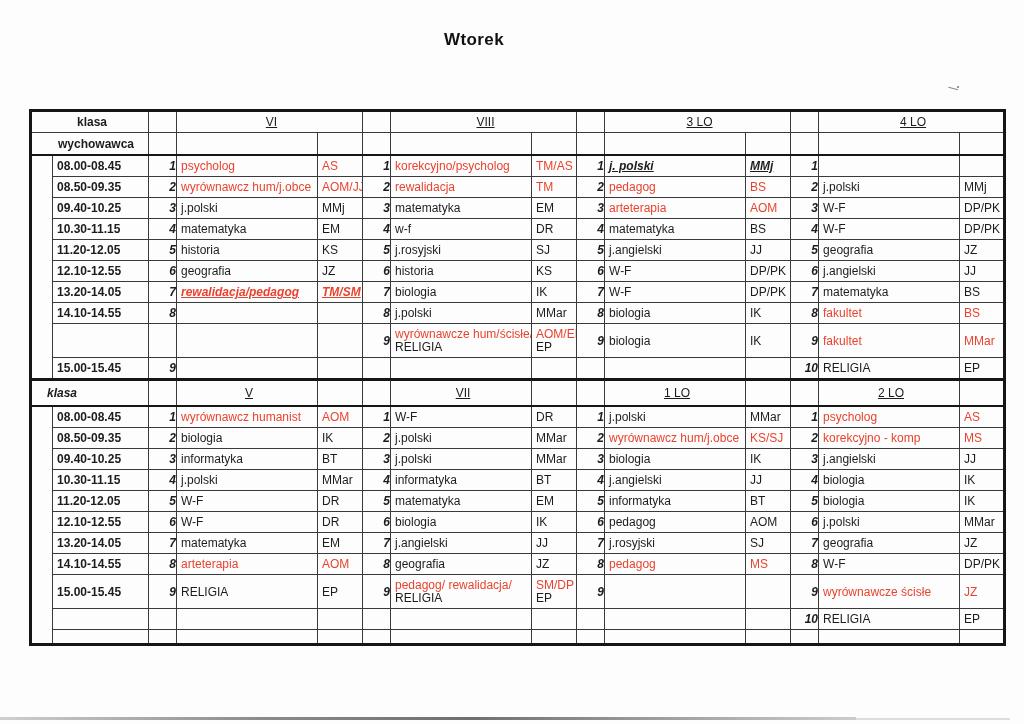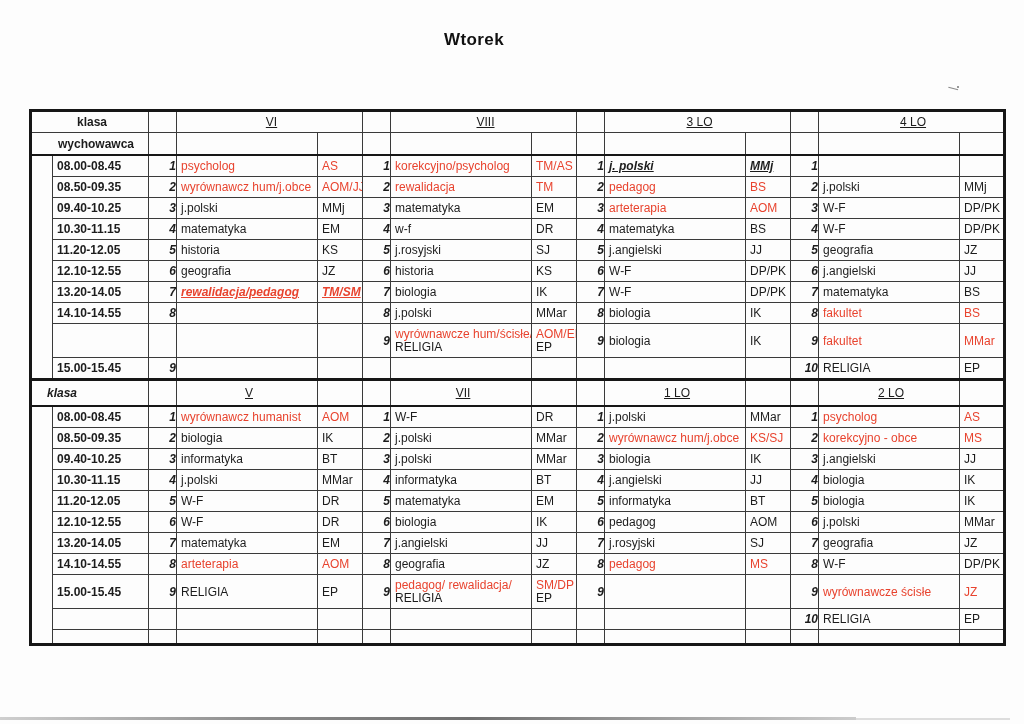--- a/index.html
+++ b/index.html
@@ -303,21 +303,21 @@
           <td class="num">2</td>
           <td class="subj">biologia</td>
           <td class="tchr">IK</td>
           <td class="num">2</td>
           <td class="subj">j.polski</td>
           <td class="tchr">MMar</td>
           <td class="num">2</td>
           <td class="subj red">wyrównawcz hum/j.obce</td>
           <td class="tchr red">KS/SJ</td>
           <td class="num">2</td>
-          <td class="subj red">korekcyjno - obce</td>
+          <td class="subj red">korekcyjno - komp</td>
           <td class="tchr red">MS</td>
         </tr>
         <tr>
           <td class="time">09.40-10.25</td>
           <td class="num">3</td>
           <td class="subj">informatyka</td>
           <td class="tchr">BT</td>
           <td class="num">3</td>
           <td class="subj">j.polski</td>
           <td class="tchr">MMar</td>

